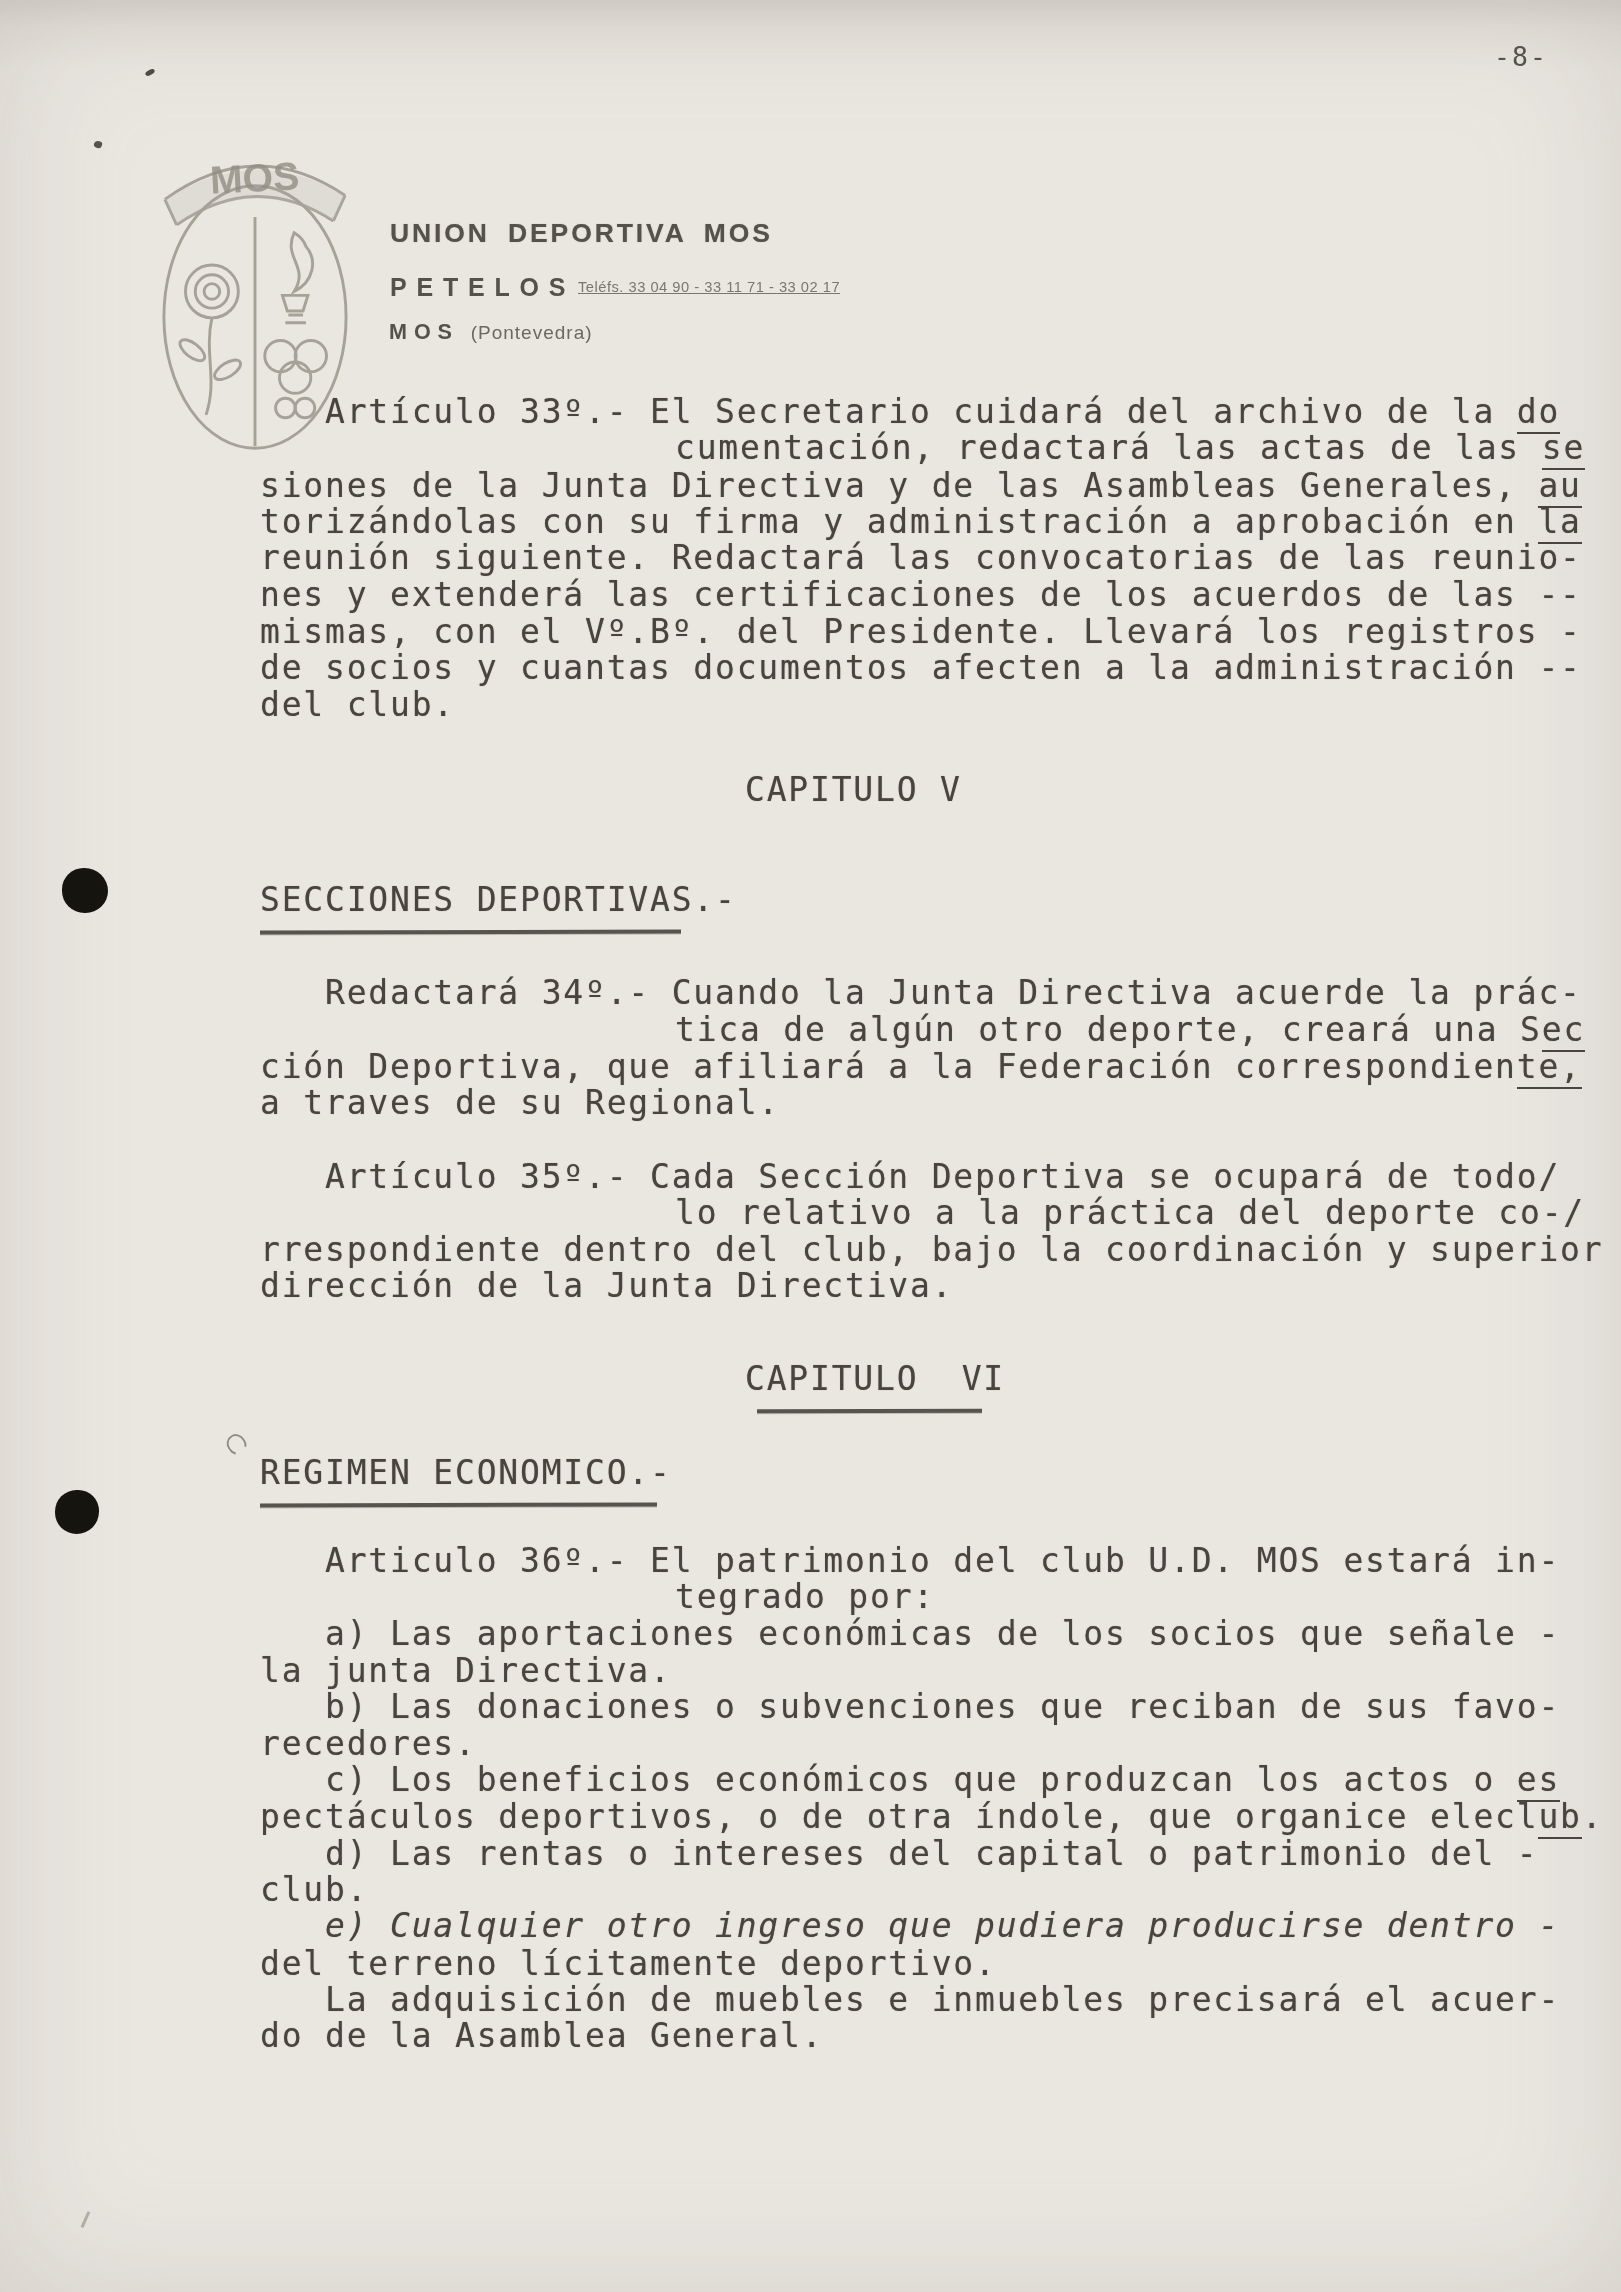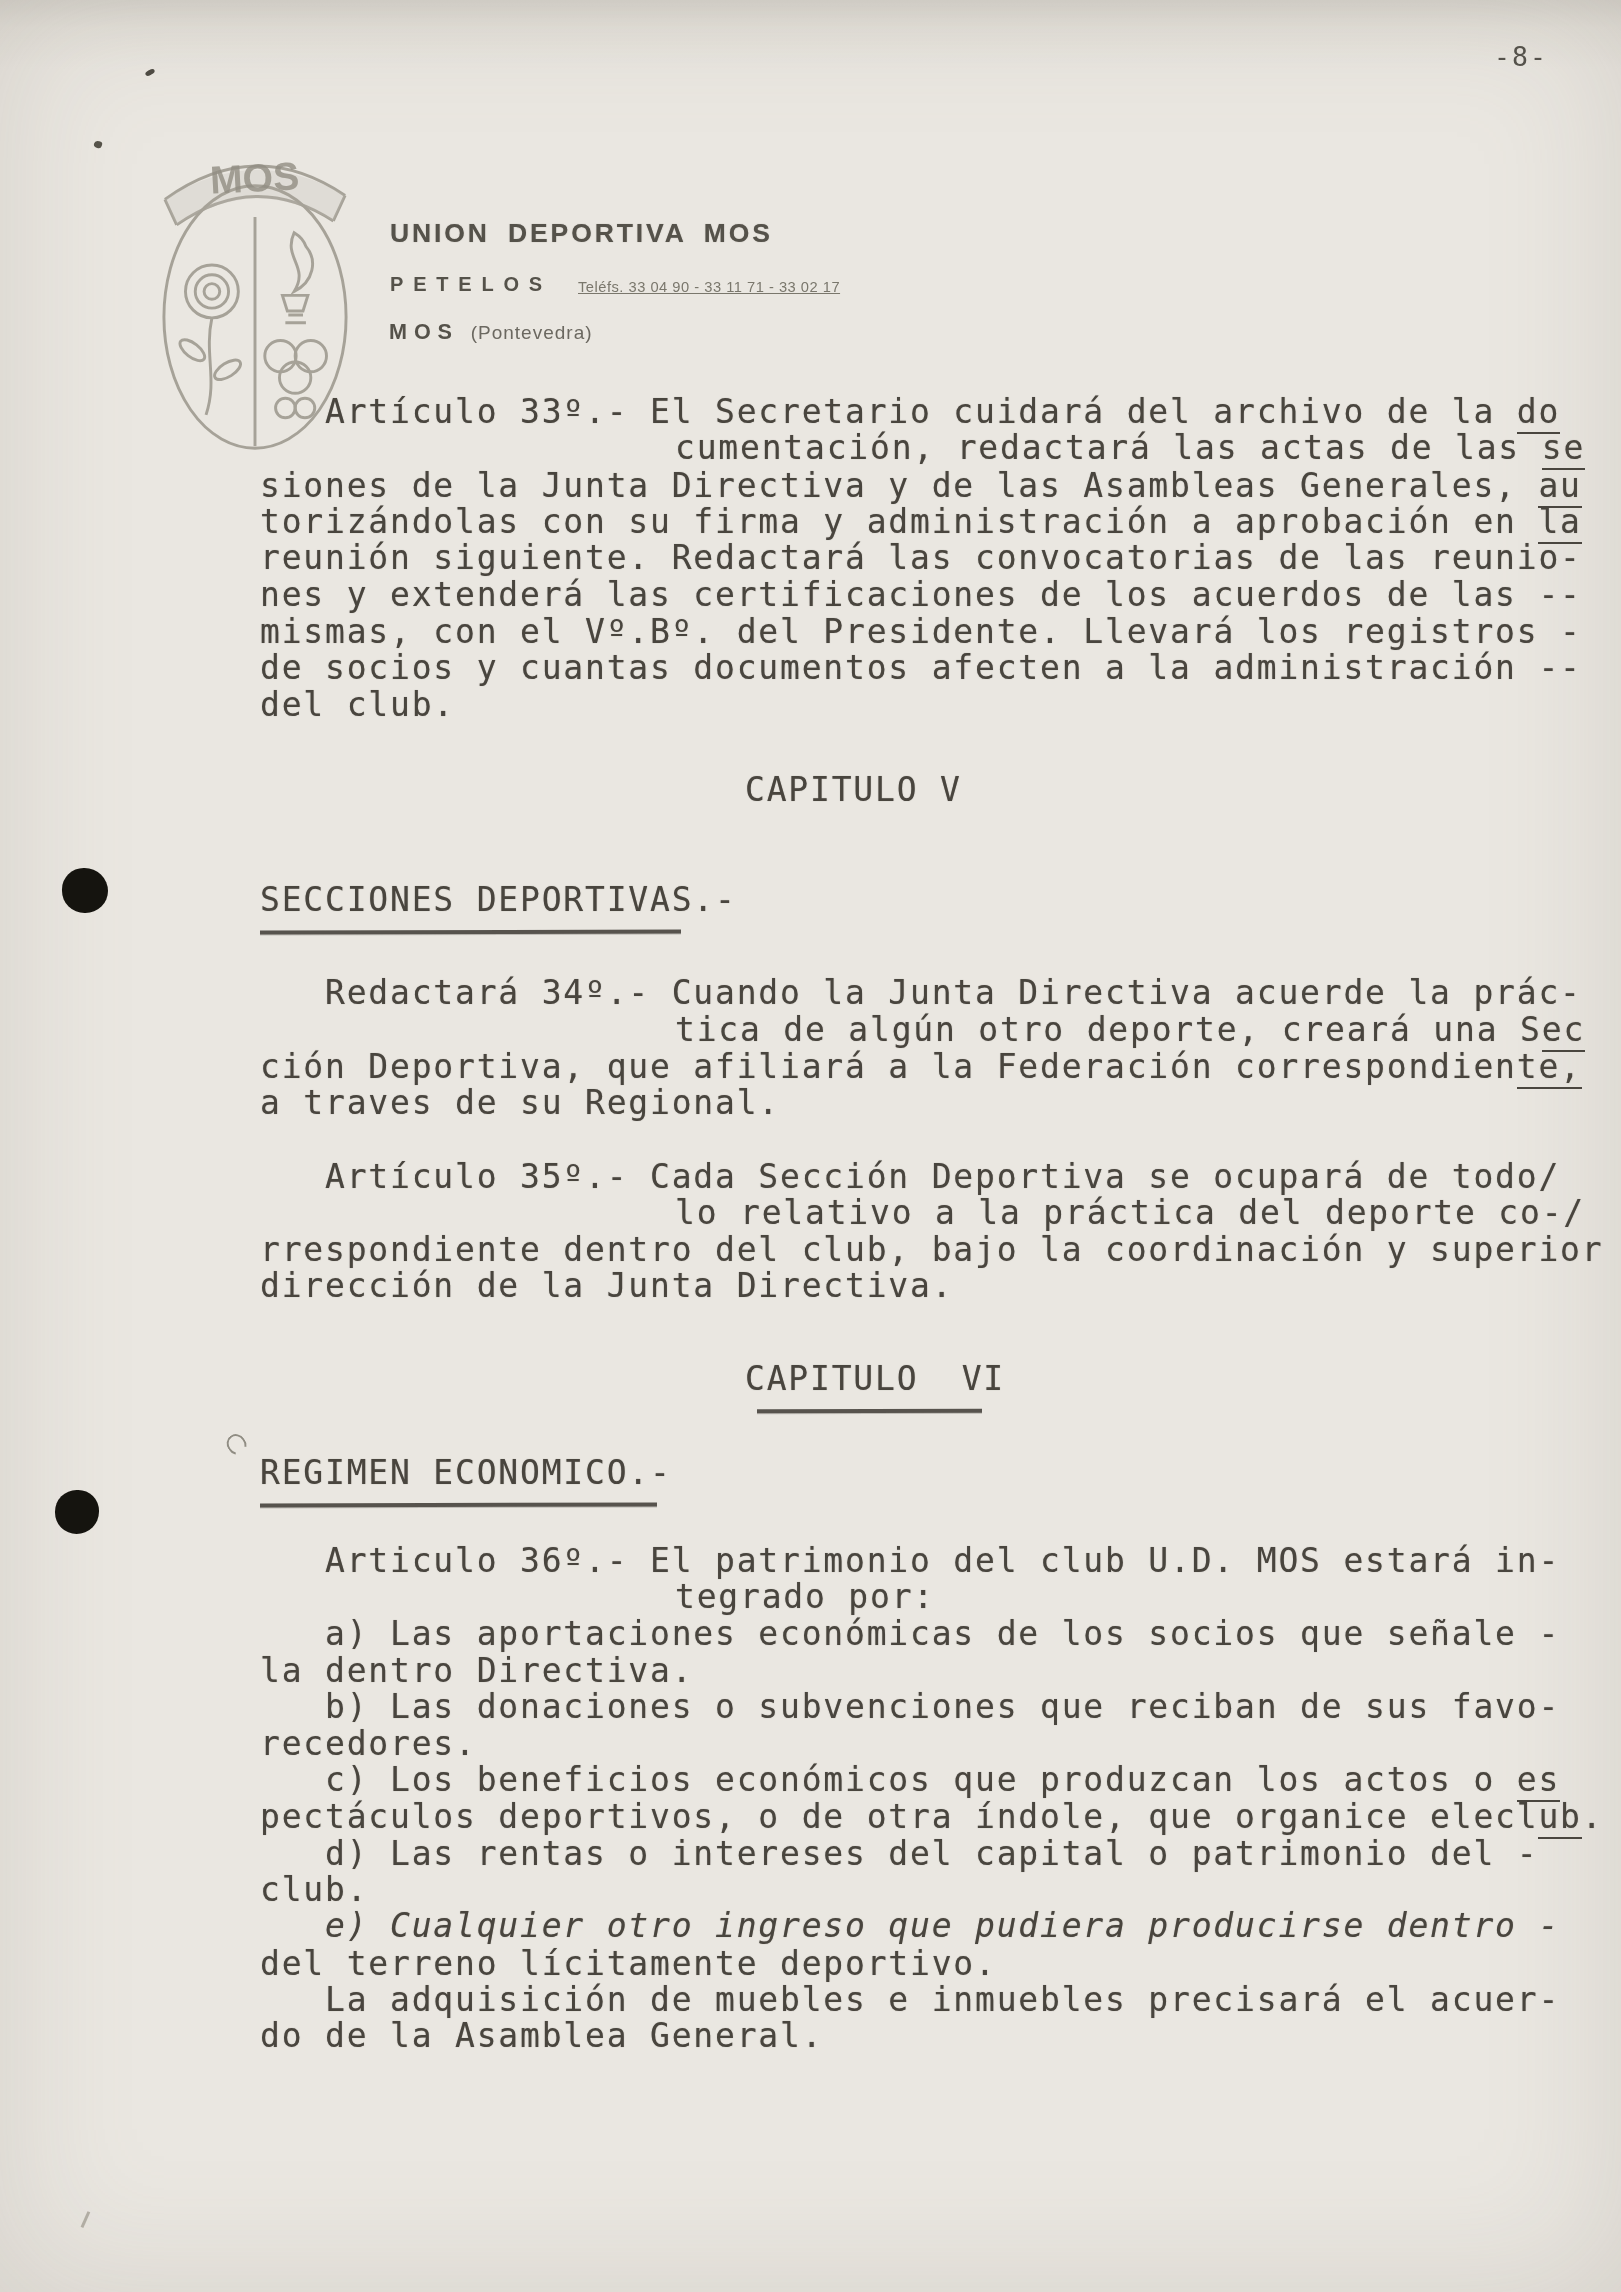--- a/index.html
+++ b/index.html
@@ -33,21 +33,21 @@
     transform:rotate(-0.15deg);box-shadow:0 1px 0 rgba(67,63,57,.3);
   }
   
   .lh{position:absolute;color:#5b5850;}
   .club-name{
     left:390px;top:218px;
     font-size:26.5px;font-weight:700;letter-spacing:2.9px;word-spacing:7.8px;
     color:#55524a;text-shadow:0 0 1px rgba(85,82,74,.5);
   }
   .petelos-row{left:390px;top:273px;}
-  .petelos{font-size:20px;font-weight:700;letter-spacing:9.8px;color:#55524a;}
+  .petelos{font-size:25px;font-weight:700;letter-spacing:9.8px;color:#55524a;}
   .phones{position:absolute;left:188px;top:5.9px;font-size:14.7px;letter-spacing:0.5px;color:#7a776c;white-space:pre;width:412px;text-decoration:underline;}
   .town-row{left:389px;top:319px;font-size:21.6px;color:#5f5c54;}
   .town{font-weight:700;letter-spacing:6.9px;color:#55524a;}
   .province{font-weight:400;font-size:19px;margin-left:11.8px;letter-spacing:1px;color:#6b6860;}
   .pagenum{
     position:absolute;left:1494px;top:41px;
     font-family:"DejaVu Sans Mono",monospace;font-size:26.5px;letter-spacing:2px;
     color:#55524b;
   }
   
@@ -132,21 +132,21 @@
       <div class="tline" style="left: 675px; top: 1195px;"><span>lo relativo a la práctica del deporte co-/</span></div>
       <div class="tline" style="left: 260px; top: 1232px;"><span>rrespondiente dentro del club, bajo la coordinación y superior</span></div>
       <div class="tline" style="left: 260px; top: 1268px;"><span>dirección de la Junta Directiva.</span></div>
       <div class="tline" style="left: 745px; top: 1361px;"><span>CAPITULO  VI</span></div>
       <div class="rule" style="left: 757px; top: 1409px; width: 225px;"></div>
       <div class="tline" style="left: 260px; top: 1455px;"><span>REGIMEN ECONOMICO.-</span></div>
       <div class="rule" style="left: 260px; top: 1503px; width: 397px;"></div>
       <div class="tline" style="left: 325px; top: 1543px;"><span>Articulo 36º.- El patrimonio del club U.D. MOS estará in-</span></div>
       <div class="tline" style="left: 675px; top: 1579px;"><span>tegrado por:</span></div>
       <div class="tline" style="left: 325px; top: 1616px;"><span>a) Las aportaciones económicas de los socios que señale -</span></div>
-      <div class="tline" style="left: 260px; top: 1653px;"><span>la dentro Directiva.</span></div>
+      <div class="tline" style="left: 260px; top: 1653px;"><span>la junta Directiva.</span></div>
       <div class="tline" style="left: 325px; top: 1689px;"><span>b) Las donaciones o subvenciones que reciban de sus favo-</span></div>
       <div class="tline" style="left: 260px; top: 1726px;"><span>recedores.</span></div>
       <div class="tline" style="left: 325px; top: 1762px; text-align: right;"><span>c) Los beneficios económicos que produzcan los actos o </span><span class="u">es</span></div>
       <div class="tline" style="left: 260px; top: 1799px;"><span>pectáculos deportivos, o de otra índole, que organice elecl</span><span class="u">ub</span><span>.</span></div>
       <div class="tline" style="left: 325px; top: 1836px;"><span>d) Las rentas o intereses del capital o patrimonio del -</span></div>
       <div class="tline" style="left: 260px; top: 1872px;"><span>club.</span></div>
       <div class="tline" style="left: 325px; top: 1908px; font-style: italic;"><span>e) Cualquier otro ingreso que pudiera producirse dentro -</span></div>
       <div class="tline" style="left: 260px; top: 1946px;"><span>del terreno lícitamente deportivo.</span></div>
       <div class="tline" style="left: 325px; top: 1982px;"><span>La adquisición de muebles e inmuebles precisará el acuer-</span></div>
       <div class="tline" style="left: 260px; top: 2018px;"><span>do de la Asamblea General.</span></div>

